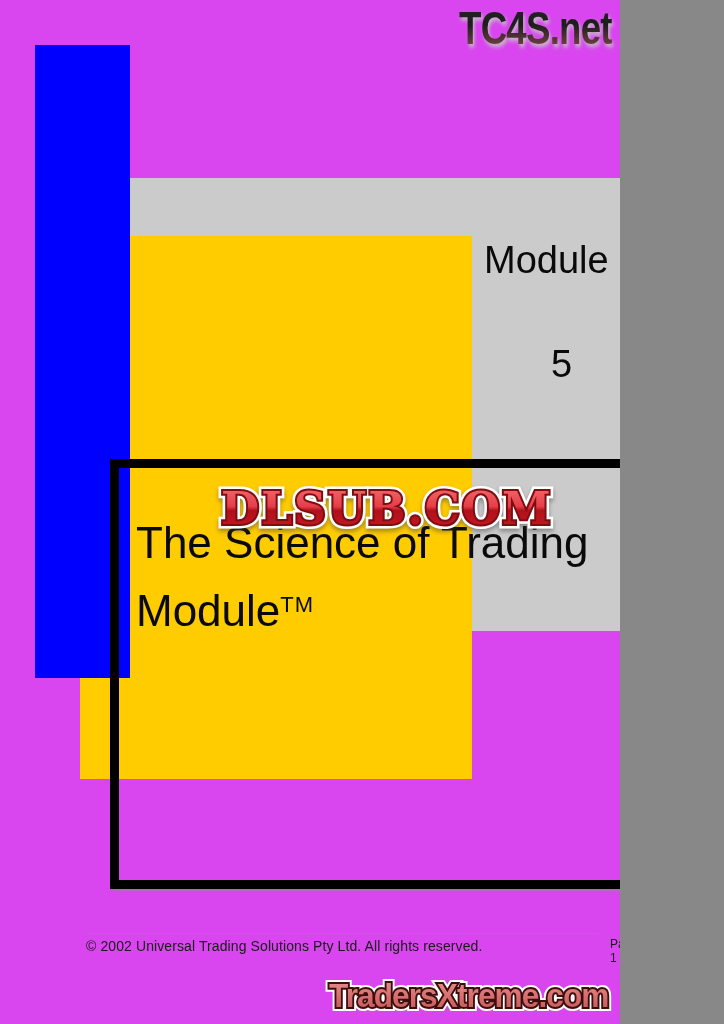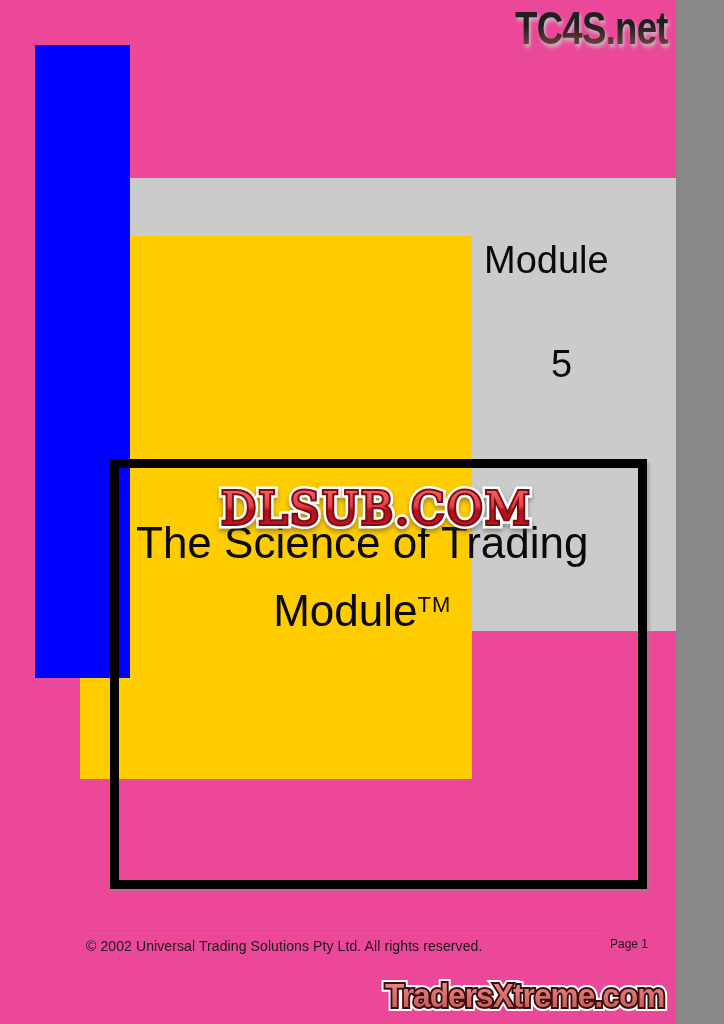--- a/index.html
+++ b/index.html
@@ -1,23 +1,22 @@
 <!DOCTYPE html>
 <html style="--color-blue: #0000FF; --color-yellow: #FFCC00; --color-gray: #CBCBCB; --color-frame: #000000; --color-watermark_red: #C41E25; --color-logo_red: #D06868;"><head>
 <meta charset="utf-8">
 <style>
   html,body{margin:0;padding:0;background:#888;}
   .page{
     position:relative;
-    width:676px;height:1024px;
-    background:#ec4899;
+    width:620px;height:1024px;
+    background:#d946ef;
     overflow:hidden;
     font-family:"Liberation Sans","DejaVu Sans",sans-serif;
     color:#000;
-    text-align:center;
   }
   
   .rect{position:absolute;}
   .rect-gray{left:130px;top:178px;width:562px;height:453px;background:var(--color-gray,#cbcbcb);z-index:1;}
   .rect-yellow{left:80px;top:236px;width:392px;height:543px;background:var(--color-yellow,#ffcc00);z-index:2;}
   .rect-blue{left:35px;top:45px;width:95px;height:633px;background:var(--color-blue,#0000ff);z-index:3;}
   .black-frame{
     position:absolute;left:110px;top:459px;width:537px;height:430px;
     border:9px solid var(--color-frame,#000);box-sizing:border-box;
     box-shadow:3px 3px 2px rgba(140,140,140,.45);
@@ -56,21 +55,21 @@
     letter-spacing:-1px;
   }
   
   .layered{position:absolute;white-space:nowrap;}
   .layered span{position:absolute;left:0;top:0;display:block;}
   .layered span:nth-child(3){position:relative;}
   
   .dlsub{
     left:221px;top:483px;z-index:10;
     font-family:"DejaVu Serif","Liberation Serif",serif;
-    font-weight:normal;font-size:44px;letter-spacing:2px;
+    font-weight:bold;font-size:44px;letter-spacing:2px;
     filter:drop-shadow(0 3px 2px rgba(60,60,60,.45));
   }
   .dlsub .l-outer{-webkit-text-stroke:9px #ffffff;color:#fff;}
   .dlsub .l-mid{-webkit-text-stroke:4px #7e0d12;color:#7e0d12;}
   .dlsub .l-fill{
     background:linear-gradient(180deg,#f47070 0%,#e63e48 46%,#b0111b 54%,#cc1722 100%);
     -webkit-background-clip:text;background-clip:text;color:transparent;
   }
   
   .tradersxtreme{

